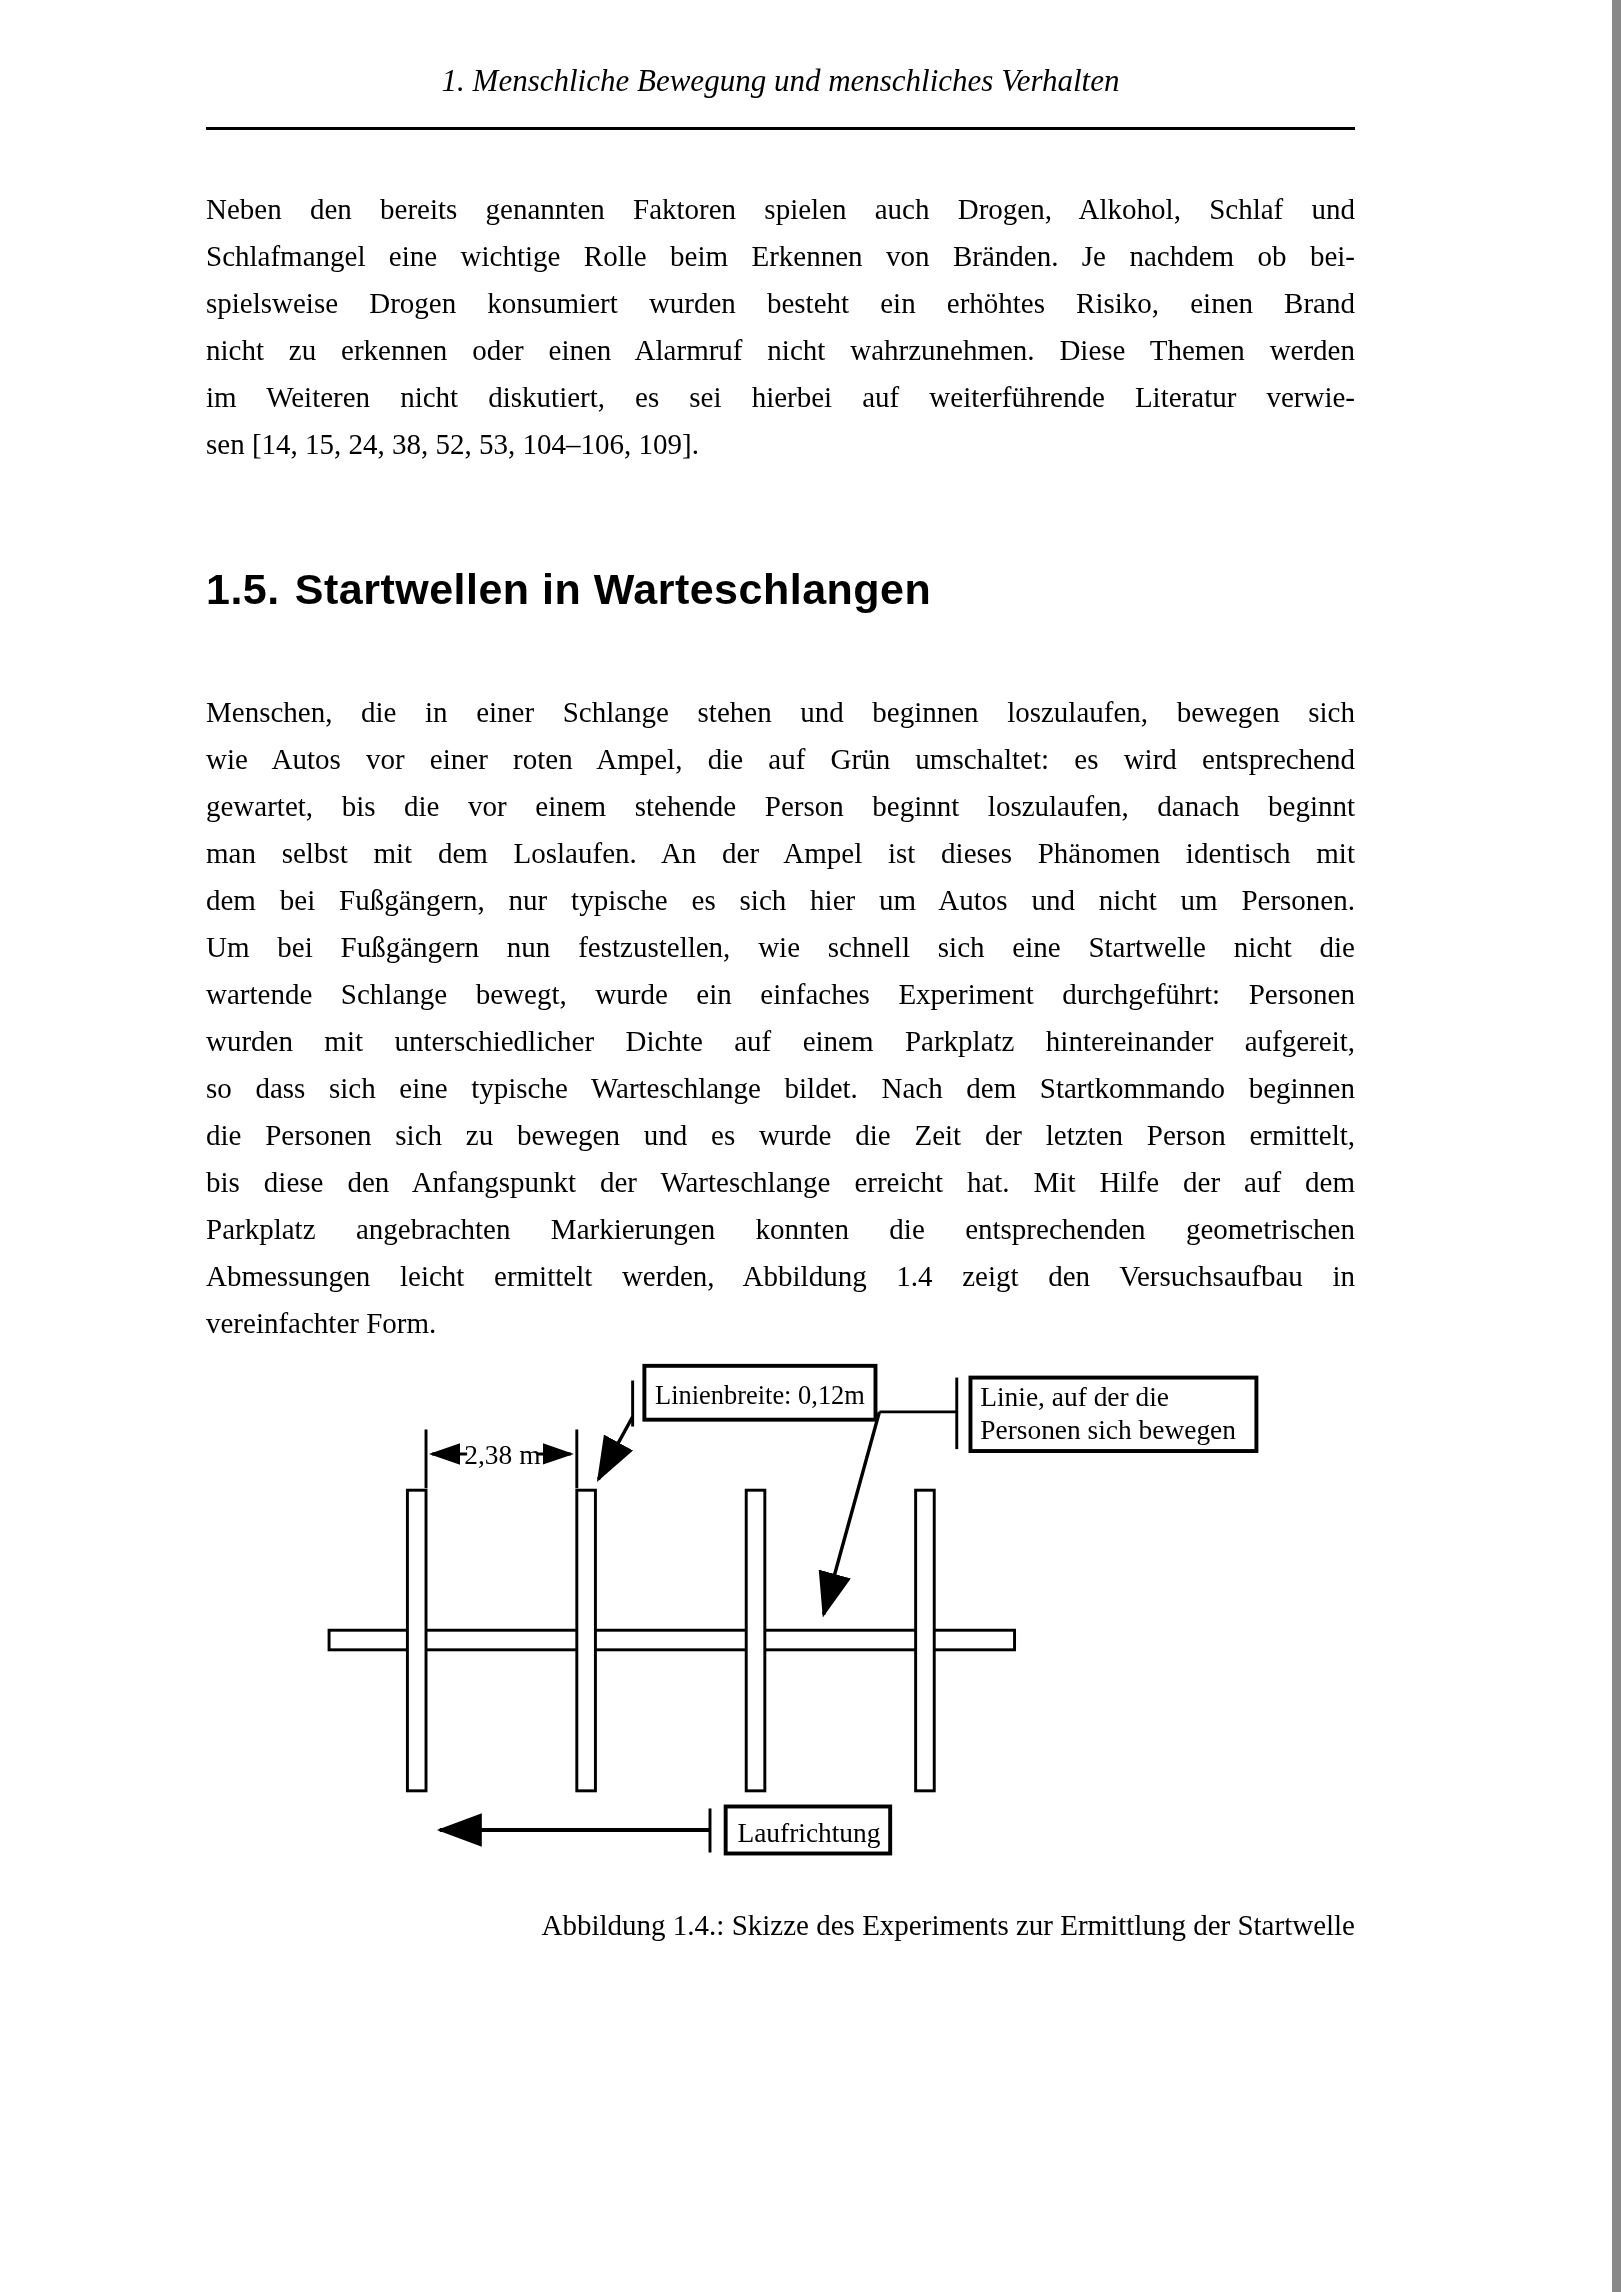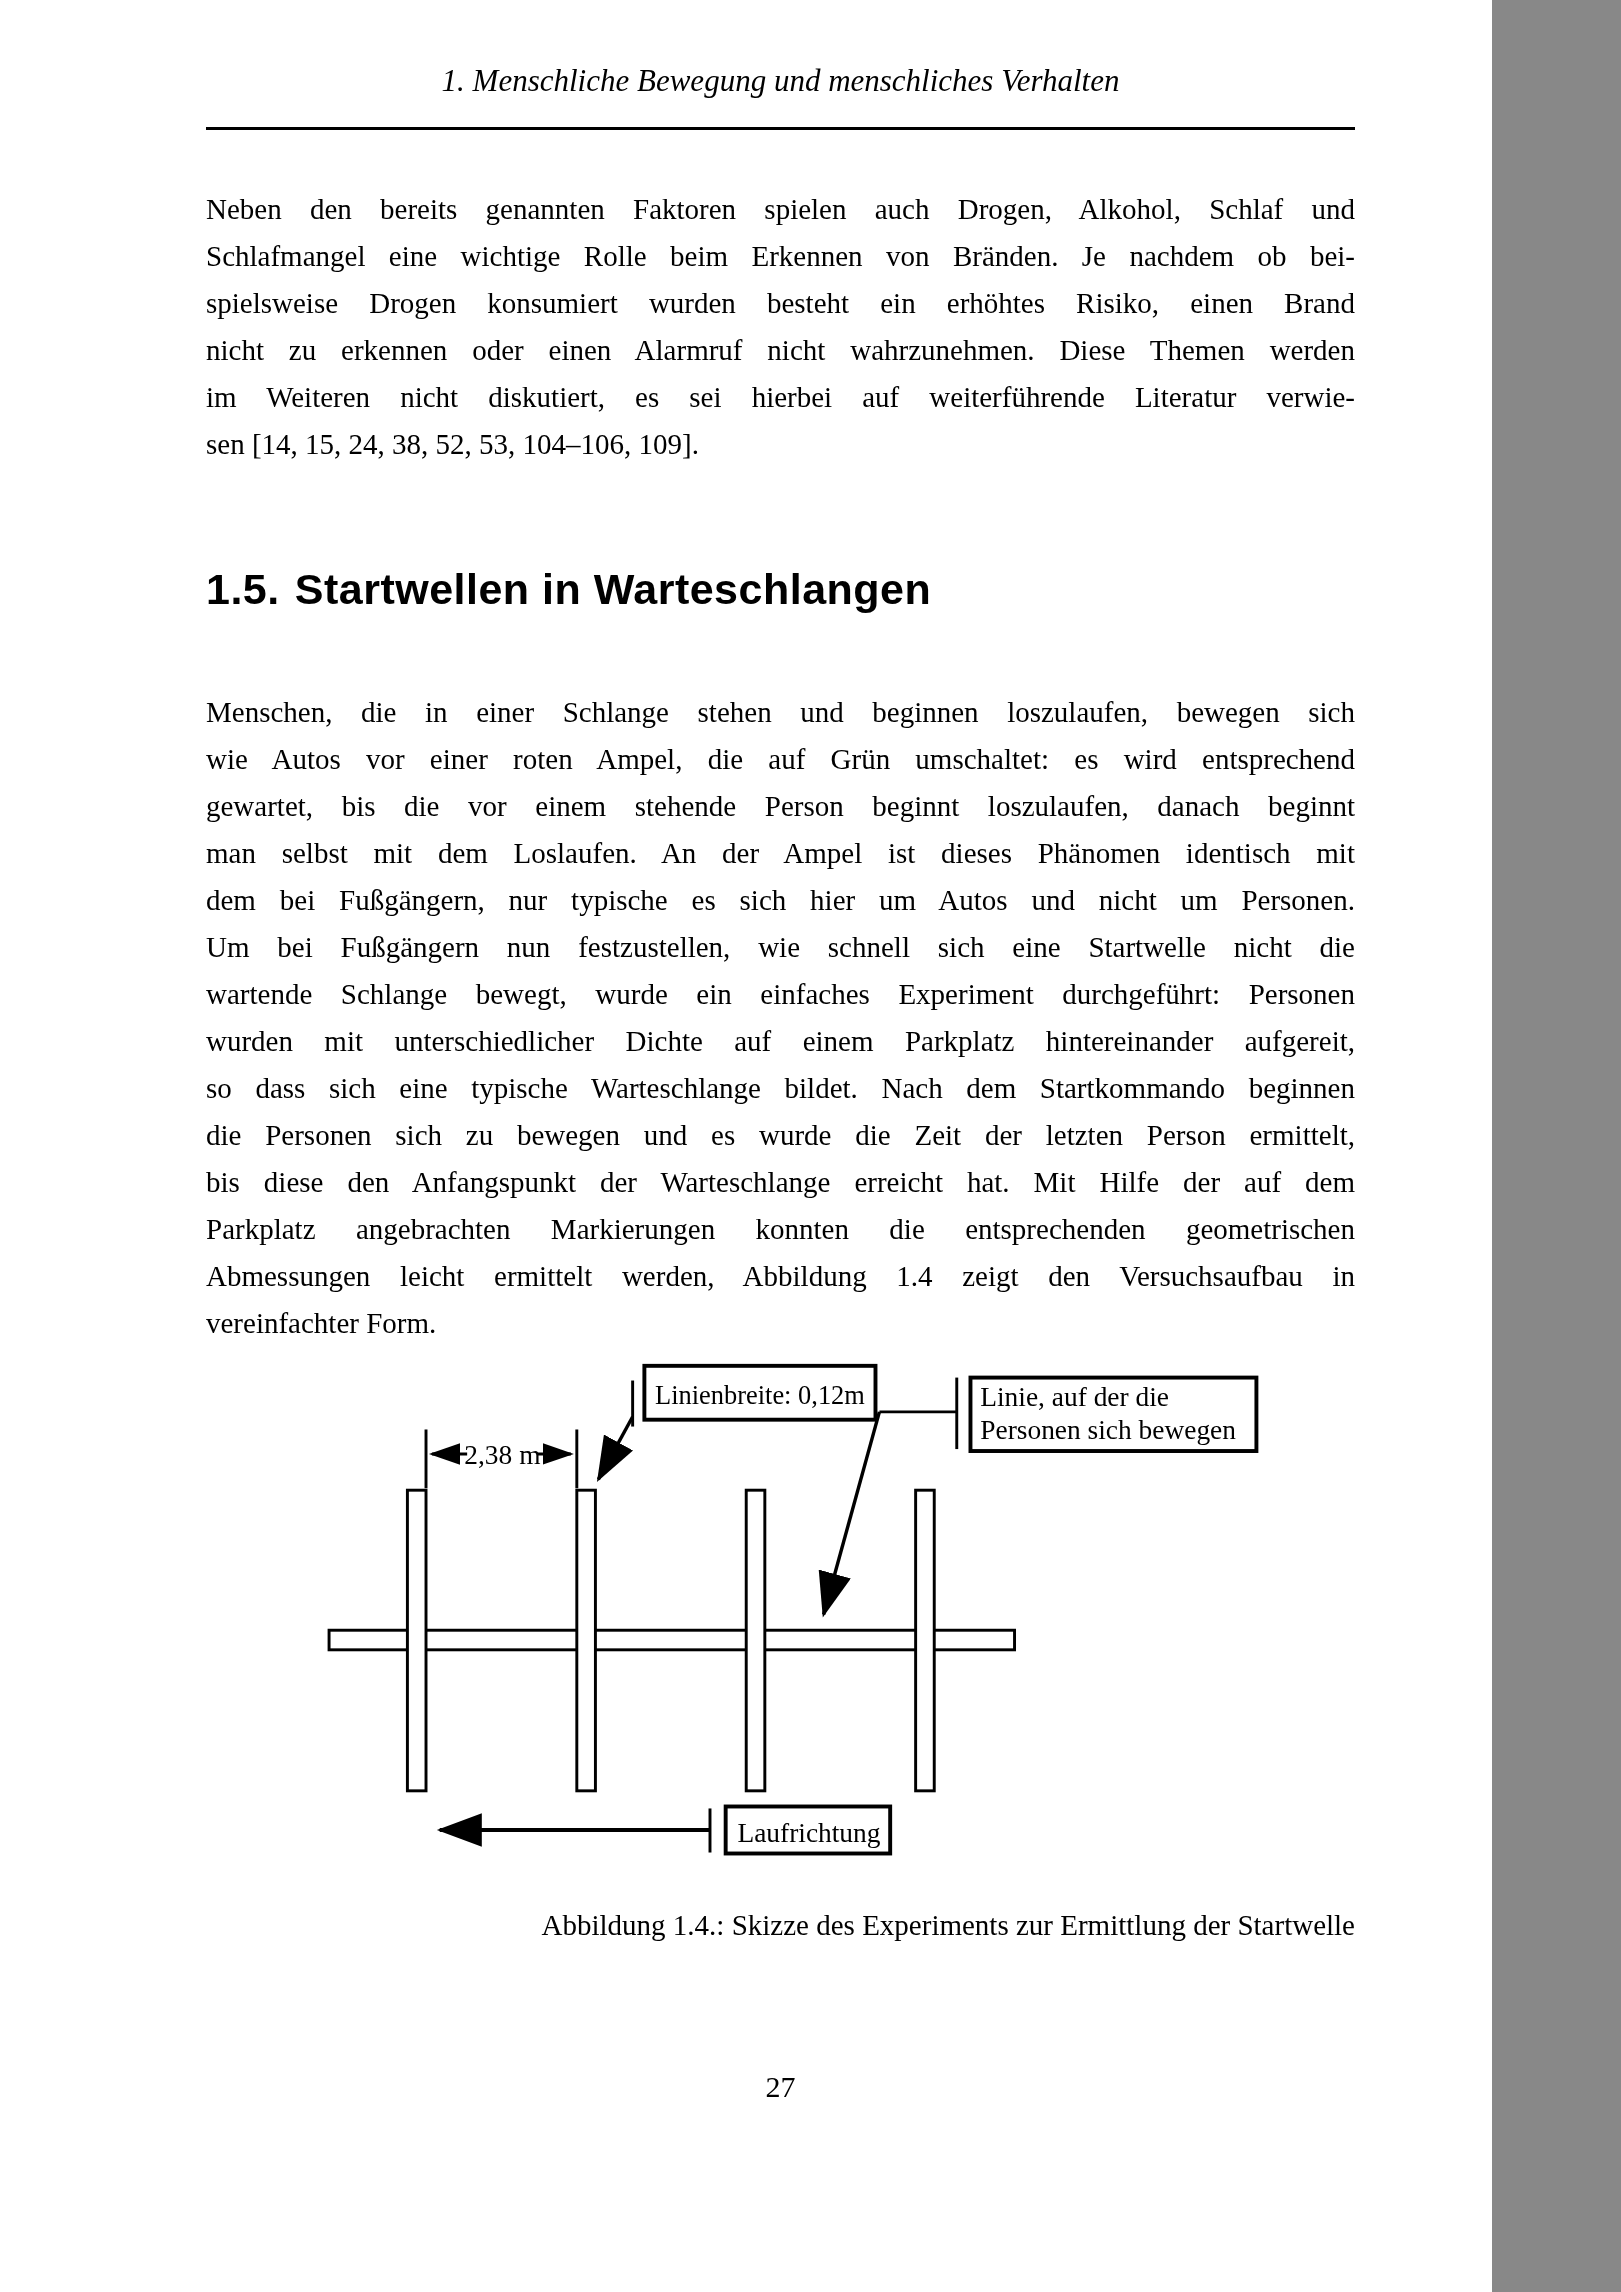--- a/index.html
+++ b/index.html
@@ -1,18 +1,18 @@
 <!DOCTYPE html>
 <html><head>
 <meta charset="utf-8">
 <style>
   html,body{margin:0;padding:0;background:#888;}
   #page{
     position:relative;
-    width:1492px;height:2293px;
+    width:1612px;height:2293px;
     background:#ffffff;
     font-family:"Liberation Serif","DejaVu Serif",serif;
     color:#000;
     overflow:hidden;
   }
   
   #running-head{
     position:absolute;left:206px;top:61px;width:1149px;
     text-align:center;
     font-style:italic;font-size:31px;line-height:39px;
@@ -129,16 +129,15 @@
 
       <line x1="514" y1="460" x2="514" y2="505" stroke="#000" stroke-width="3"></line>
       <line x1="514" y1="482" x2="238" y2="482" stroke="#000" stroke-width="4" marker-end="url(#ah)"></line>
       <rect x="530" y="458" width="168" height="48" fill="#fff" stroke="#000" stroke-width="4"></rect>
       <text class="figtext" x="542" y="494" font-size="28">Laufrichtung</text>
     </svg>
   </div>
 
   <div id="figure-caption">Abbildung 1.4.: Skizze des Experiments zur Ermittlung der Startwelle</div>
 
-  <div id="page-number">27</div>
 
 </div>
 
 
 </body></html>

